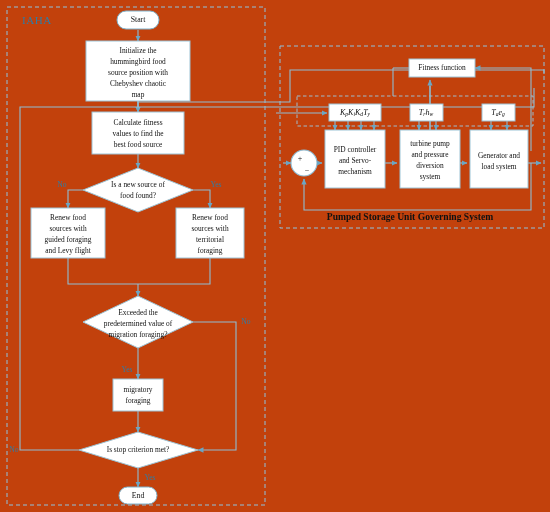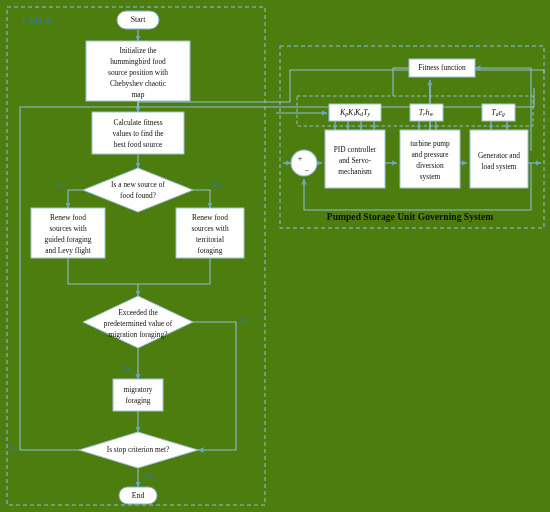--- a/index.html
+++ b/index.html
@@ -11,21 +11,21 @@
     width: 550px;
     height: 512px;
     font-family: "Liberation Serif", "DejaVu Serif", serif;
     color: #1a1a1a;
     overflow: hidden;
   }
   #canvas {
     position: relative;
     width: 550px;
     height: 512px;
-    background: #4d7c0f;
+    background: #c2410c;
   }
   svg.layer {
     position: absolute;
     top: 0;
     left: 0;
     width: 550px;
     height: 512px;
   }
   .node-text {
     font-family: "Liberation Serif", "DejaVu Serif", serif;

